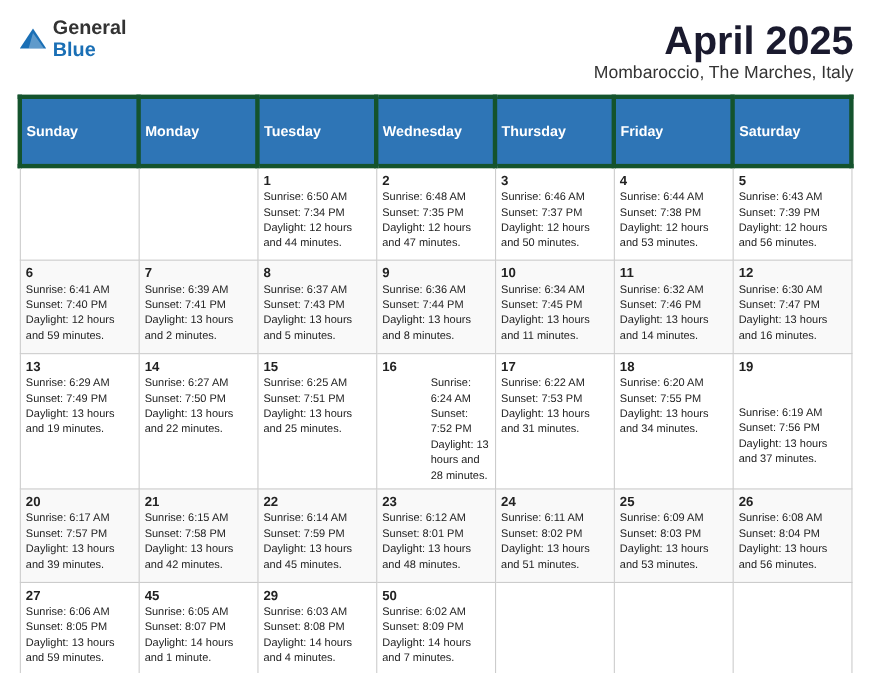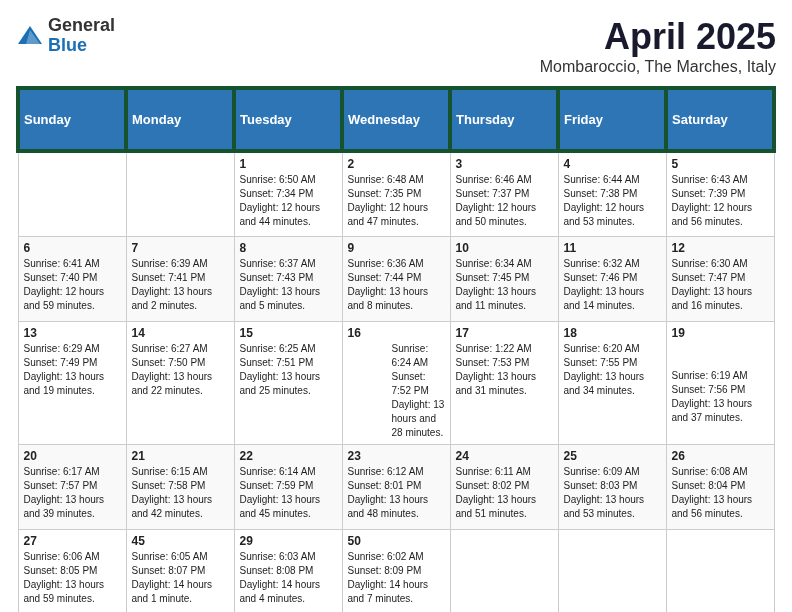--- a/index.html
+++ b/index.html
@@ -225,21 +225,21 @@
 Daylight: 13 hours and 25 minutes.</div>
         </td>
         <td>
           <span class="day-number">16</span>
           <div class="cell-text" style="white-space: pre-line; margin-left: 44px;">Sunrise: 6:24 AM
 Sunset: 7:52 PM
 Daylight: 13 hours and 28 minutes.</div>
         </td>
         <td>
           <span class="day-number">17</span>
-          <div class="cell-text" style="white-space: pre-line;">Sunrise: 1:22 AM
+          <div class="cell-text" style="white-space: pre-line;">Sunrise: 6:22 AM
 Sunset: 7:53 PM
 Daylight: 13 hours and 31 minutes.</div>
         </td>
         <td>
           <span class="day-number">18</span>
           <div class="cell-text" style="white-space: pre-line;">Sunrise: 6:20 AM
 Sunset: 7:55 PM
 Daylight: 13 hours and 34 minutes.</div>
         </td>
         <td>

